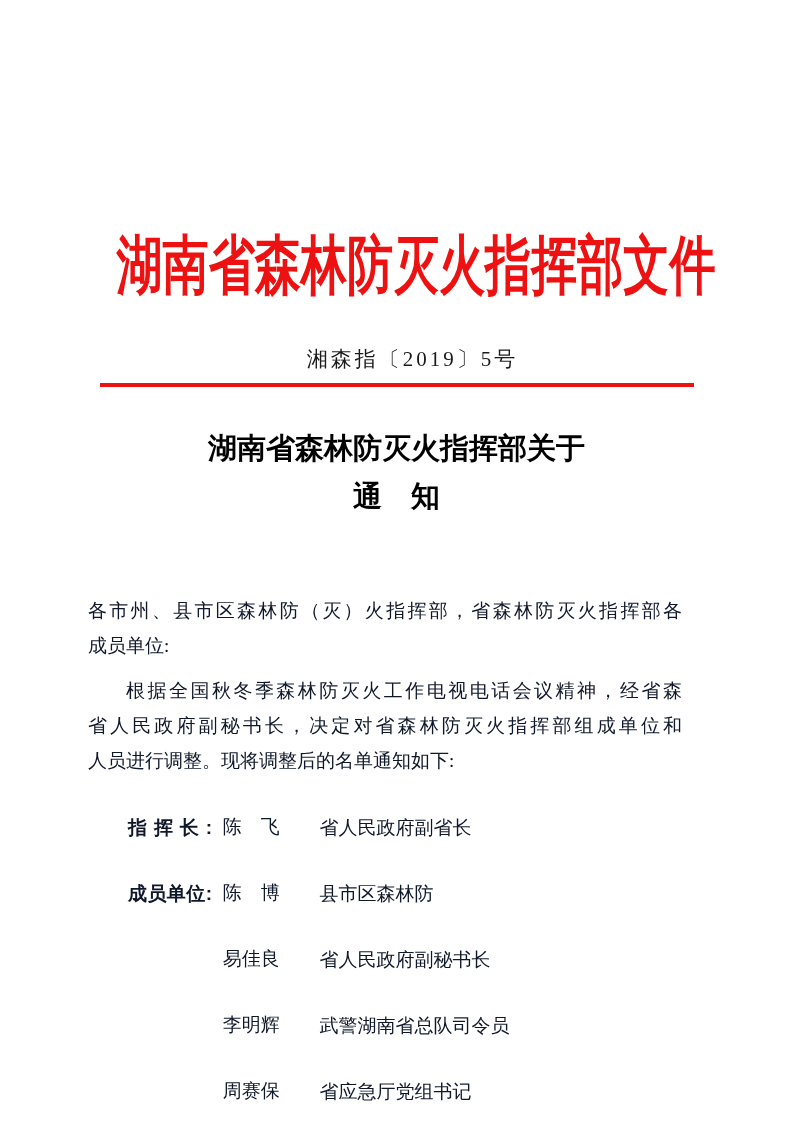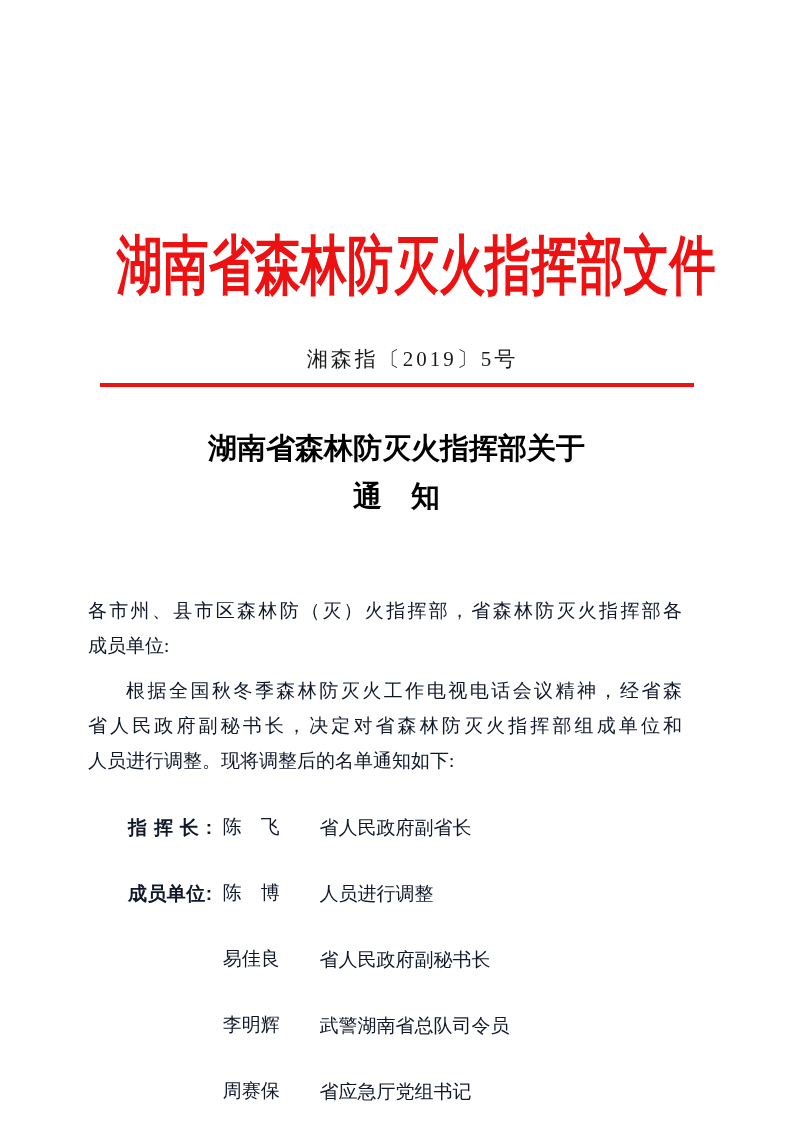--- a/index.html
+++ b/index.html
@@ -150,21 +150,21 @@
 
       <div class="roster-row">
         <span class="role">指挥长:</span>
         <span class="person-name">陈　飞</span>
         <span class="person-title">省人民政府副省长</span>
       </div>
 
       <div class="roster-row">
         <span class="role">成员单位:</span>
         <span class="person-name">陈　博</span>
-        <span class="person-title">人员进行调整</span>
+        <span class="person-title">县市区森林防</span>
       </div>
 
       <div class="roster-row">
         <span class="role"></span>
         <span class="person-name">易佳良</span>
         <span class="person-title">省人民政府副秘书长</span>
       </div>
 
       <div class="roster-row">
         <span class="role"></span>

